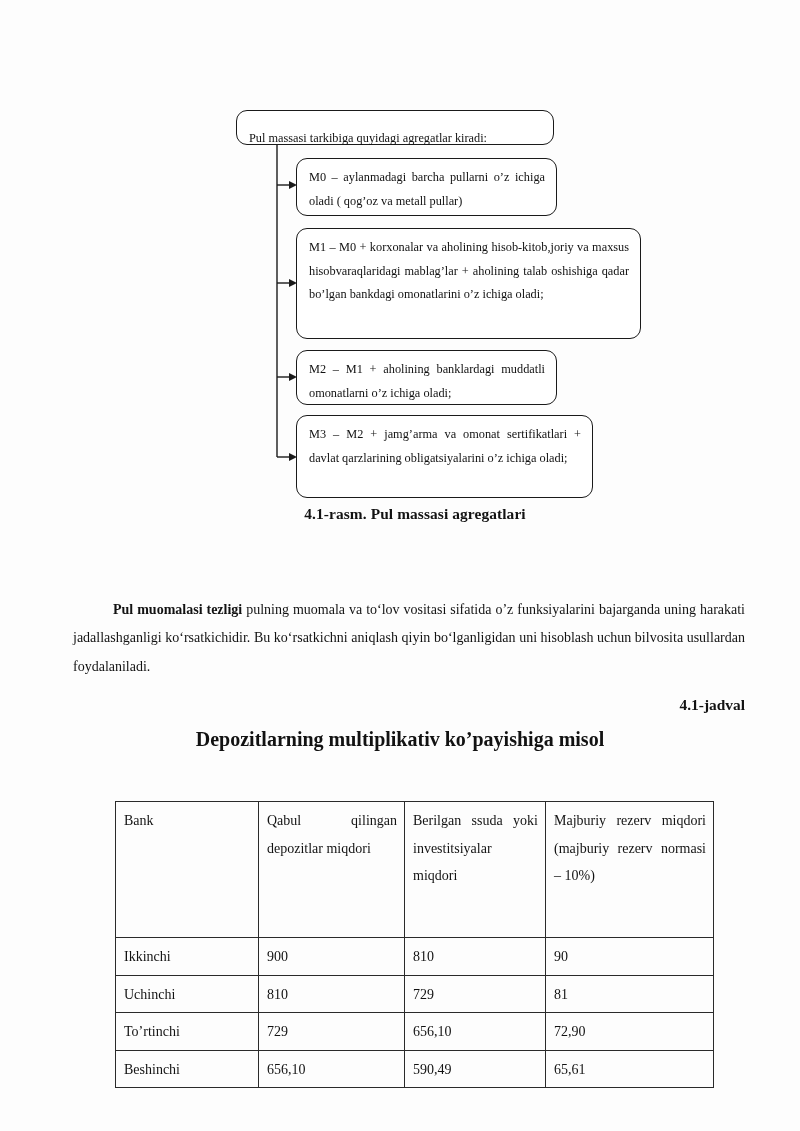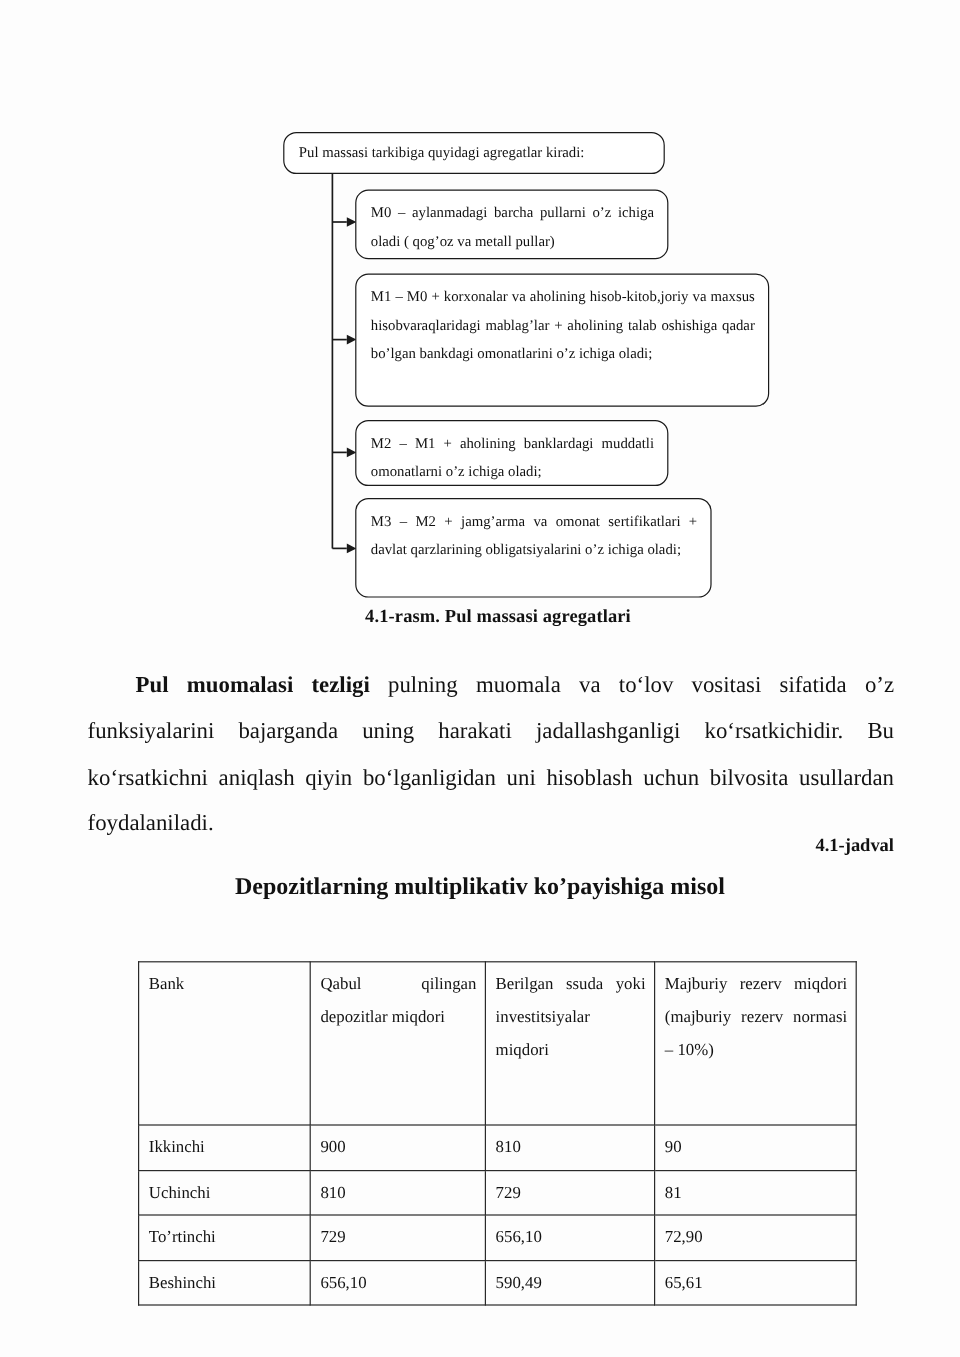--- a/index.html
+++ b/index.html
@@ -45,21 +45,21 @@
     padding: 7px 11px 6px 12px;
     font-size: 12.3px;
     line-height: 1.92;
     text-align: justify;
     text-align-last: left;
     color: #111;
   }
   .dbox b { font-weight: normal; }
 
   #box-root   { left: 236px; top: 110px; width: 318px; height: 35px;
-                padding-top: 8px; line-height: 1.4; text-align: left; }
+                padding-top: 19px; line-height: 1.4; text-align: left; }
   #box-m0     { left: 296px; top: 158px; width: 261px; height: 58px; }
   #box-m1     { left: 296px; top: 228px; width: 345px; height: 111px; }
   #box-m2     { left: 296px; top: 350px; width: 261px; height: 55px; }
   #box-m3     { left: 296px; top: 415px; width: 297px; height: 83px; }
 
   
   .fig-caption {
     position: absolute;
     left: 0;
     top: 505px;
@@ -67,23 +67,23 @@
     text-align: center;
     font-size: 15.4px;
     font-weight: bold;
     letter-spacing: .1px;
     margin-left: 15px;
   }
 
   .para {
     position: absolute;
     left: 73px;
-    top: 534px;
+    top: 582px;
     width: 672px;
-    font-size: 19px;
+    font-size: 14px;
     line-height: 2.02;
     text-align: justify;
     text-indent: 40px;
     text-align-last: left;
   }
   .para b { font-weight: bold; }
 
   .table-number {
     position: absolute;
     left: 0;

